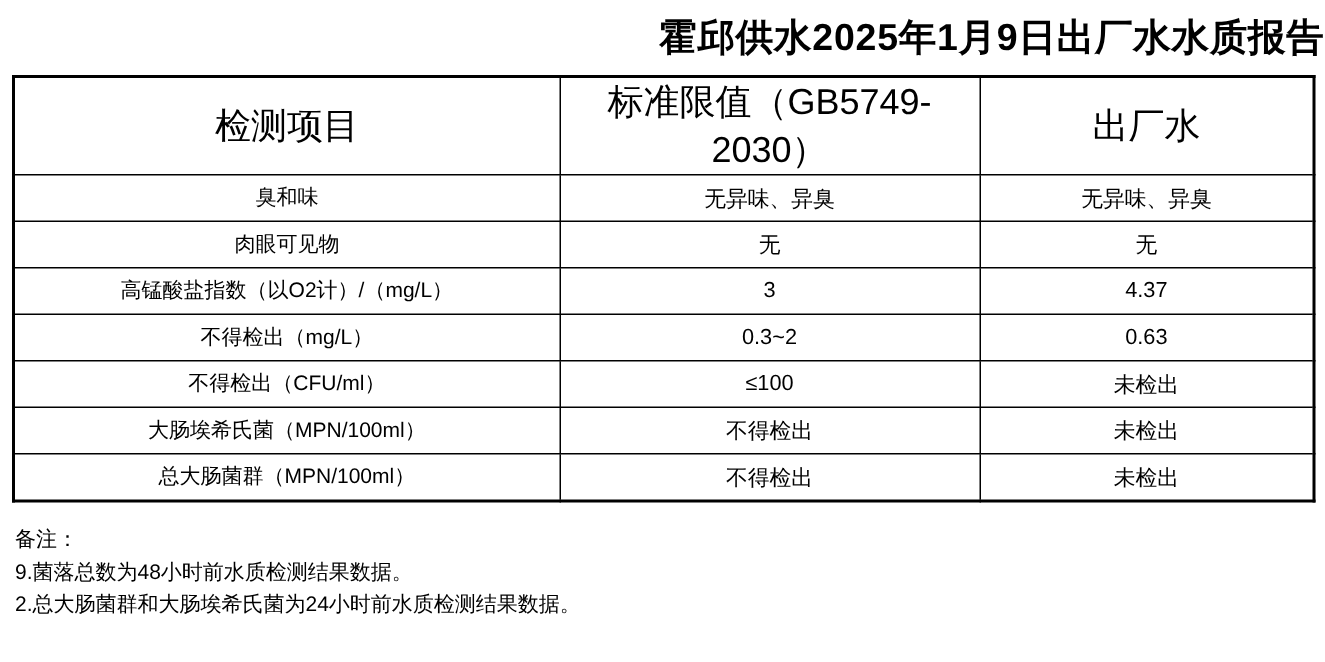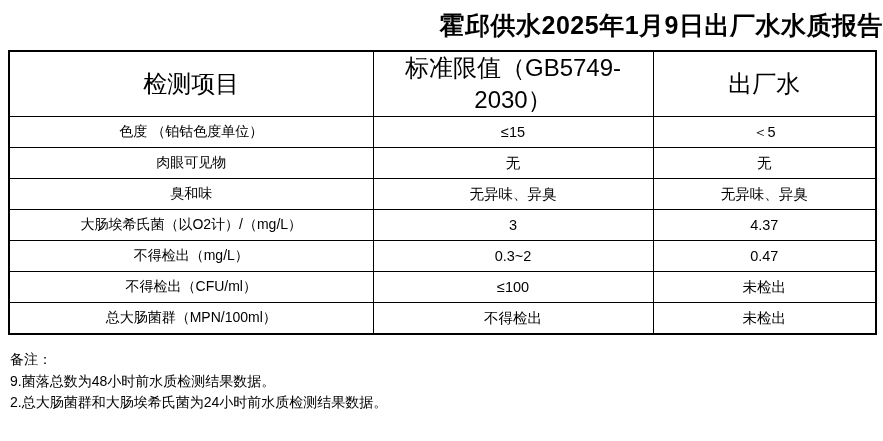--- a/index.html
+++ b/index.html
@@ -87,47 +87,47 @@
       </colgroup>
       <thead>
         <tr>
           <th>检测项目</th>
           <th>标准限值（GB5749-2030）</th>
           <th>出厂水</th>
         </tr>
       </thead>
       <tbody>
         <tr>
-          <td>色度 （铂钴色度单位）</td>
-          <td>≤15</td>
-          <td>＜5</td>
+          <td>臭和味</td>
+          <td>无异味、异臭</td>
+          <td>无异味、异臭</td>
         </tr>
         <tr>
           <td>肉眼可见物</td>
           <td>无</td>
           <td>无</td>
         </tr>
         <tr>
-          <td>臭和味</td>
-          <td>无异味、异臭</td>
-          <td>无异味、异臭</td>
-        </tr>
-        <tr>
-          <td>大肠埃希氏菌（以O2计）/（mg/L）</td>
+          <td>高锰酸盐指数（以O2计）/（mg/L）</td>
           <td>3</td>
           <td>4.37</td>
         </tr>
         <tr>
           <td>不得检出（mg/L）</td>
           <td>0.3~2</td>
-          <td>0.47</td>
+          <td>0.63</td>
         </tr>
         <tr>
           <td>不得检出（CFU/ml）</td>
           <td>≤100</td>
+          <td>未检出</td>
+        </tr>
+        <tr>
+          <td>大肠埃希氏菌（MPN/100ml）</td>
+          <td>不得检出</td>
           <td>未检出</td>
         </tr>
         <tr>
           <td>总大肠菌群（MPN/100ml）</td>
           <td>不得检出</td>
           <td>未检出</td>
         </tr>
       </tbody>
     </table>
   </div>

